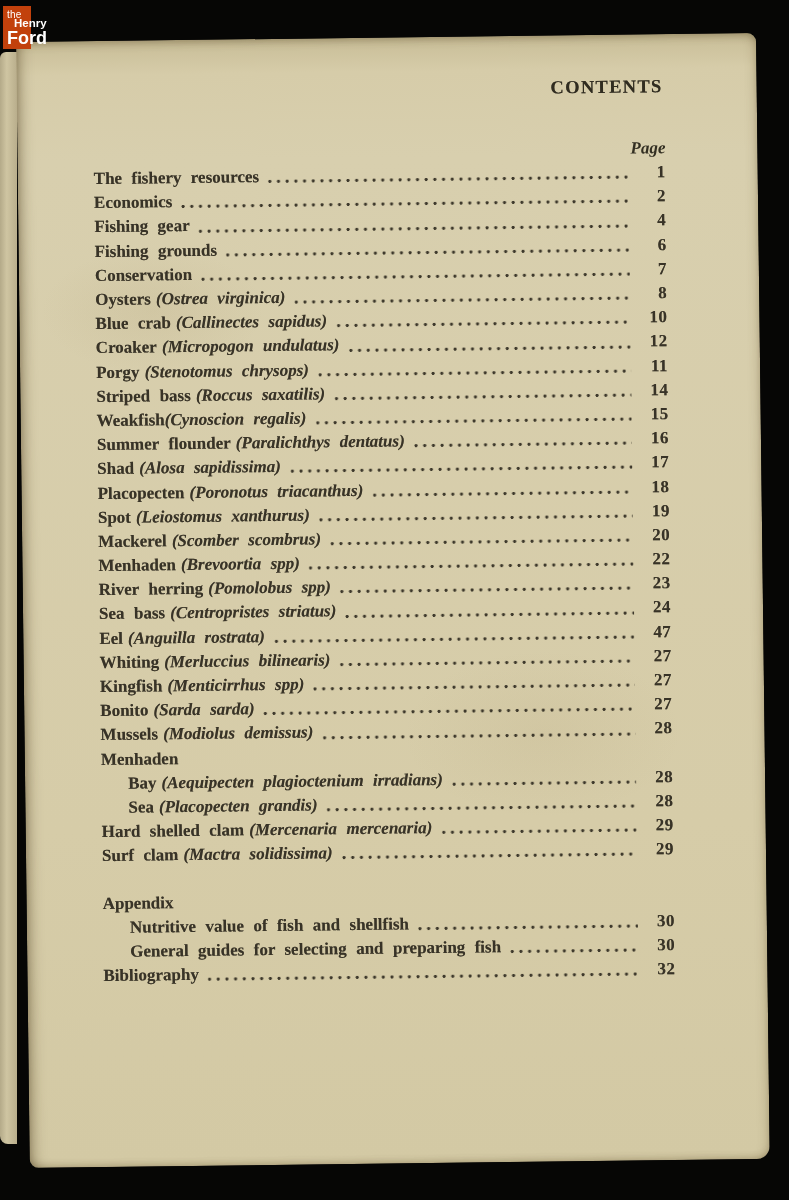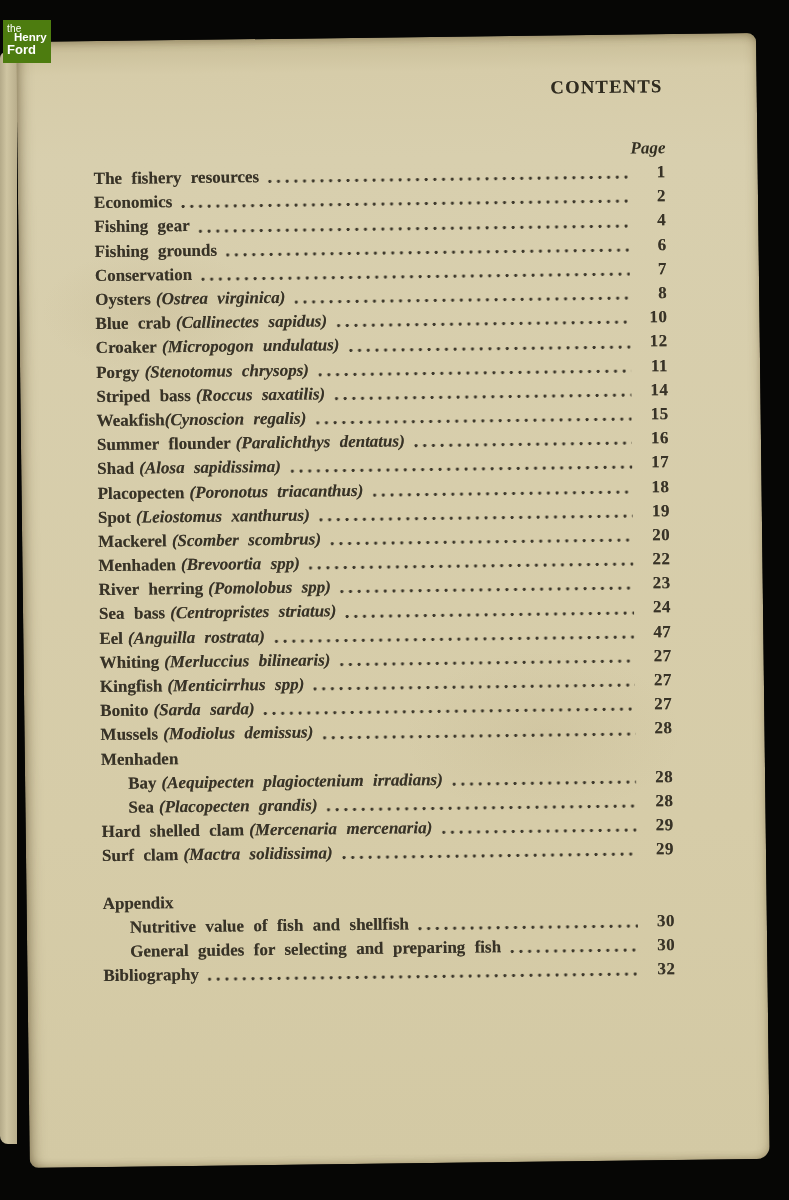--- a/index.html
+++ b/index.html
@@ -57,27 +57,27 @@
   .row.tight .sci{margin-left:0;}
   .leader{
     flex:1;align-self:flex-end;height:5px;
     margin:0 7px 5px 9px;
     background-image:radial-gradient(circle at 2px 2.4px, #3d382b 1.25px, rgba(0,0,0,0) 1.9px);
     background-size:8.7px 5px;background-repeat:repeat-x;
   }
   .num{width:30px;text-align:right;font-weight:700;letter-spacing:0.5px;}
   
   .logo{
-    position:absolute;left:3px;top:20px;width:48px;height:43px;
-    background:#4d7c0f;z-index:5;
+    position:absolute;left:3px;top:6px;width:28px;height:43px;
+    background:#c2410c;z-index:5;
     font-family:"Liberation Sans", sans-serif;color:#fff;
   }
   .logo .t1{position:absolute;left:4px;top:3px;font-size:10px;font-weight:400;letter-spacing:0.2px;}
   .logo .t2{position:absolute;left:11px;top:11px;font-size:11.5px;font-weight:700;}
-  .logo .t3{position:absolute;left:4px;top:22px;font-size:13px;font-weight:700;}
+  .logo .t3{position:absolute;left:4px;top:22px;font-size:18px;font-weight:700;}
 </style>
 </head>
 <body>
 
 <div class="under-page"></div>
 
 <div class="page">
   <div class="content">
     <div class="heading">CONTENTS</div>
     <div class="page-label">Page</div>

